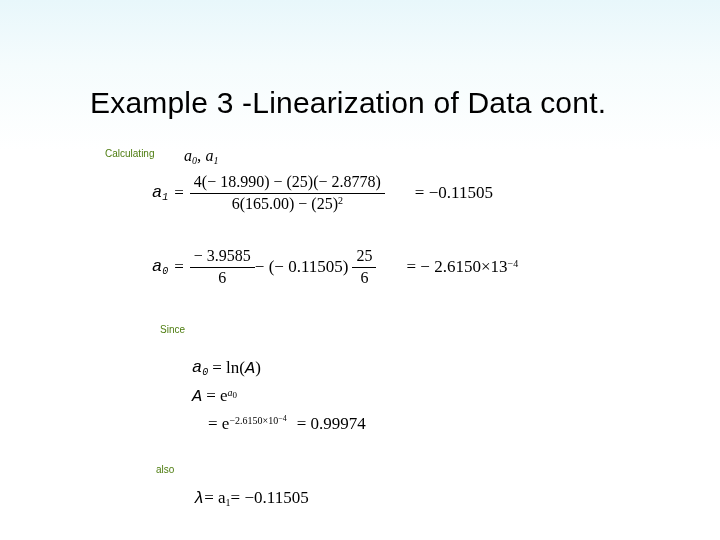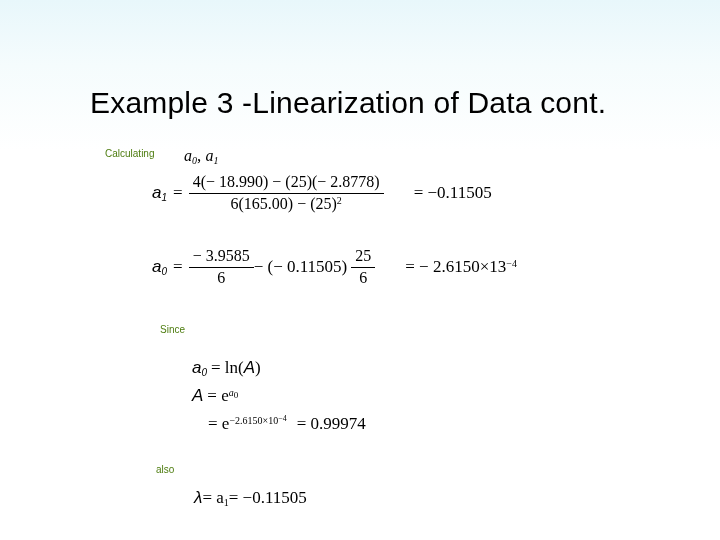--- a/index.html
+++ b/index.html
@@ -32,21 +32,21 @@
 
   
   .calc-vars{position:absolute;left:184px;top:146px;font-family:"Times New Roman",serif;font-size:16px;font-style:italic;}
 
   .a1block{position:absolute;left:152px;top:174px;}
   .a0block{position:absolute;left:152px;top:248px;}
   .sinceblock{position:absolute;left:192px;top:358px;}
   .alsoblock{position:absolute;left:194px;top:488px;}
 
   .row{display:flex;align-items:center;}
-  .mathi{font-family:Liberation Sans, sans-serif;font-style:italic;font-size:17px;}
+  .mathi{font-family:Liberation Mono, monospace;font-style:italic;font-size:17px;}
   .mathr{font-family:"Times New Roman",serif;font-style:normal;font-size:17px;}
   .eq{font-family:"Times New Roman",serif;font-size:17px;padding:0 6px;}
 
   .frac{display:inline-flex;flex-direction:column;align-items:center;line-height:1.05;}
   .frac .num,.frac .den{padding:0 4px;white-space:nowrap;font-family:"Times New Roman",serif;font-size:16px;}
   .frac .bar{align-self:stretch;border-top:1.2px solid #000;margin:2px 0;}
 
   .gap{display:inline-block;width:10px;}
 </style>
 </head>

